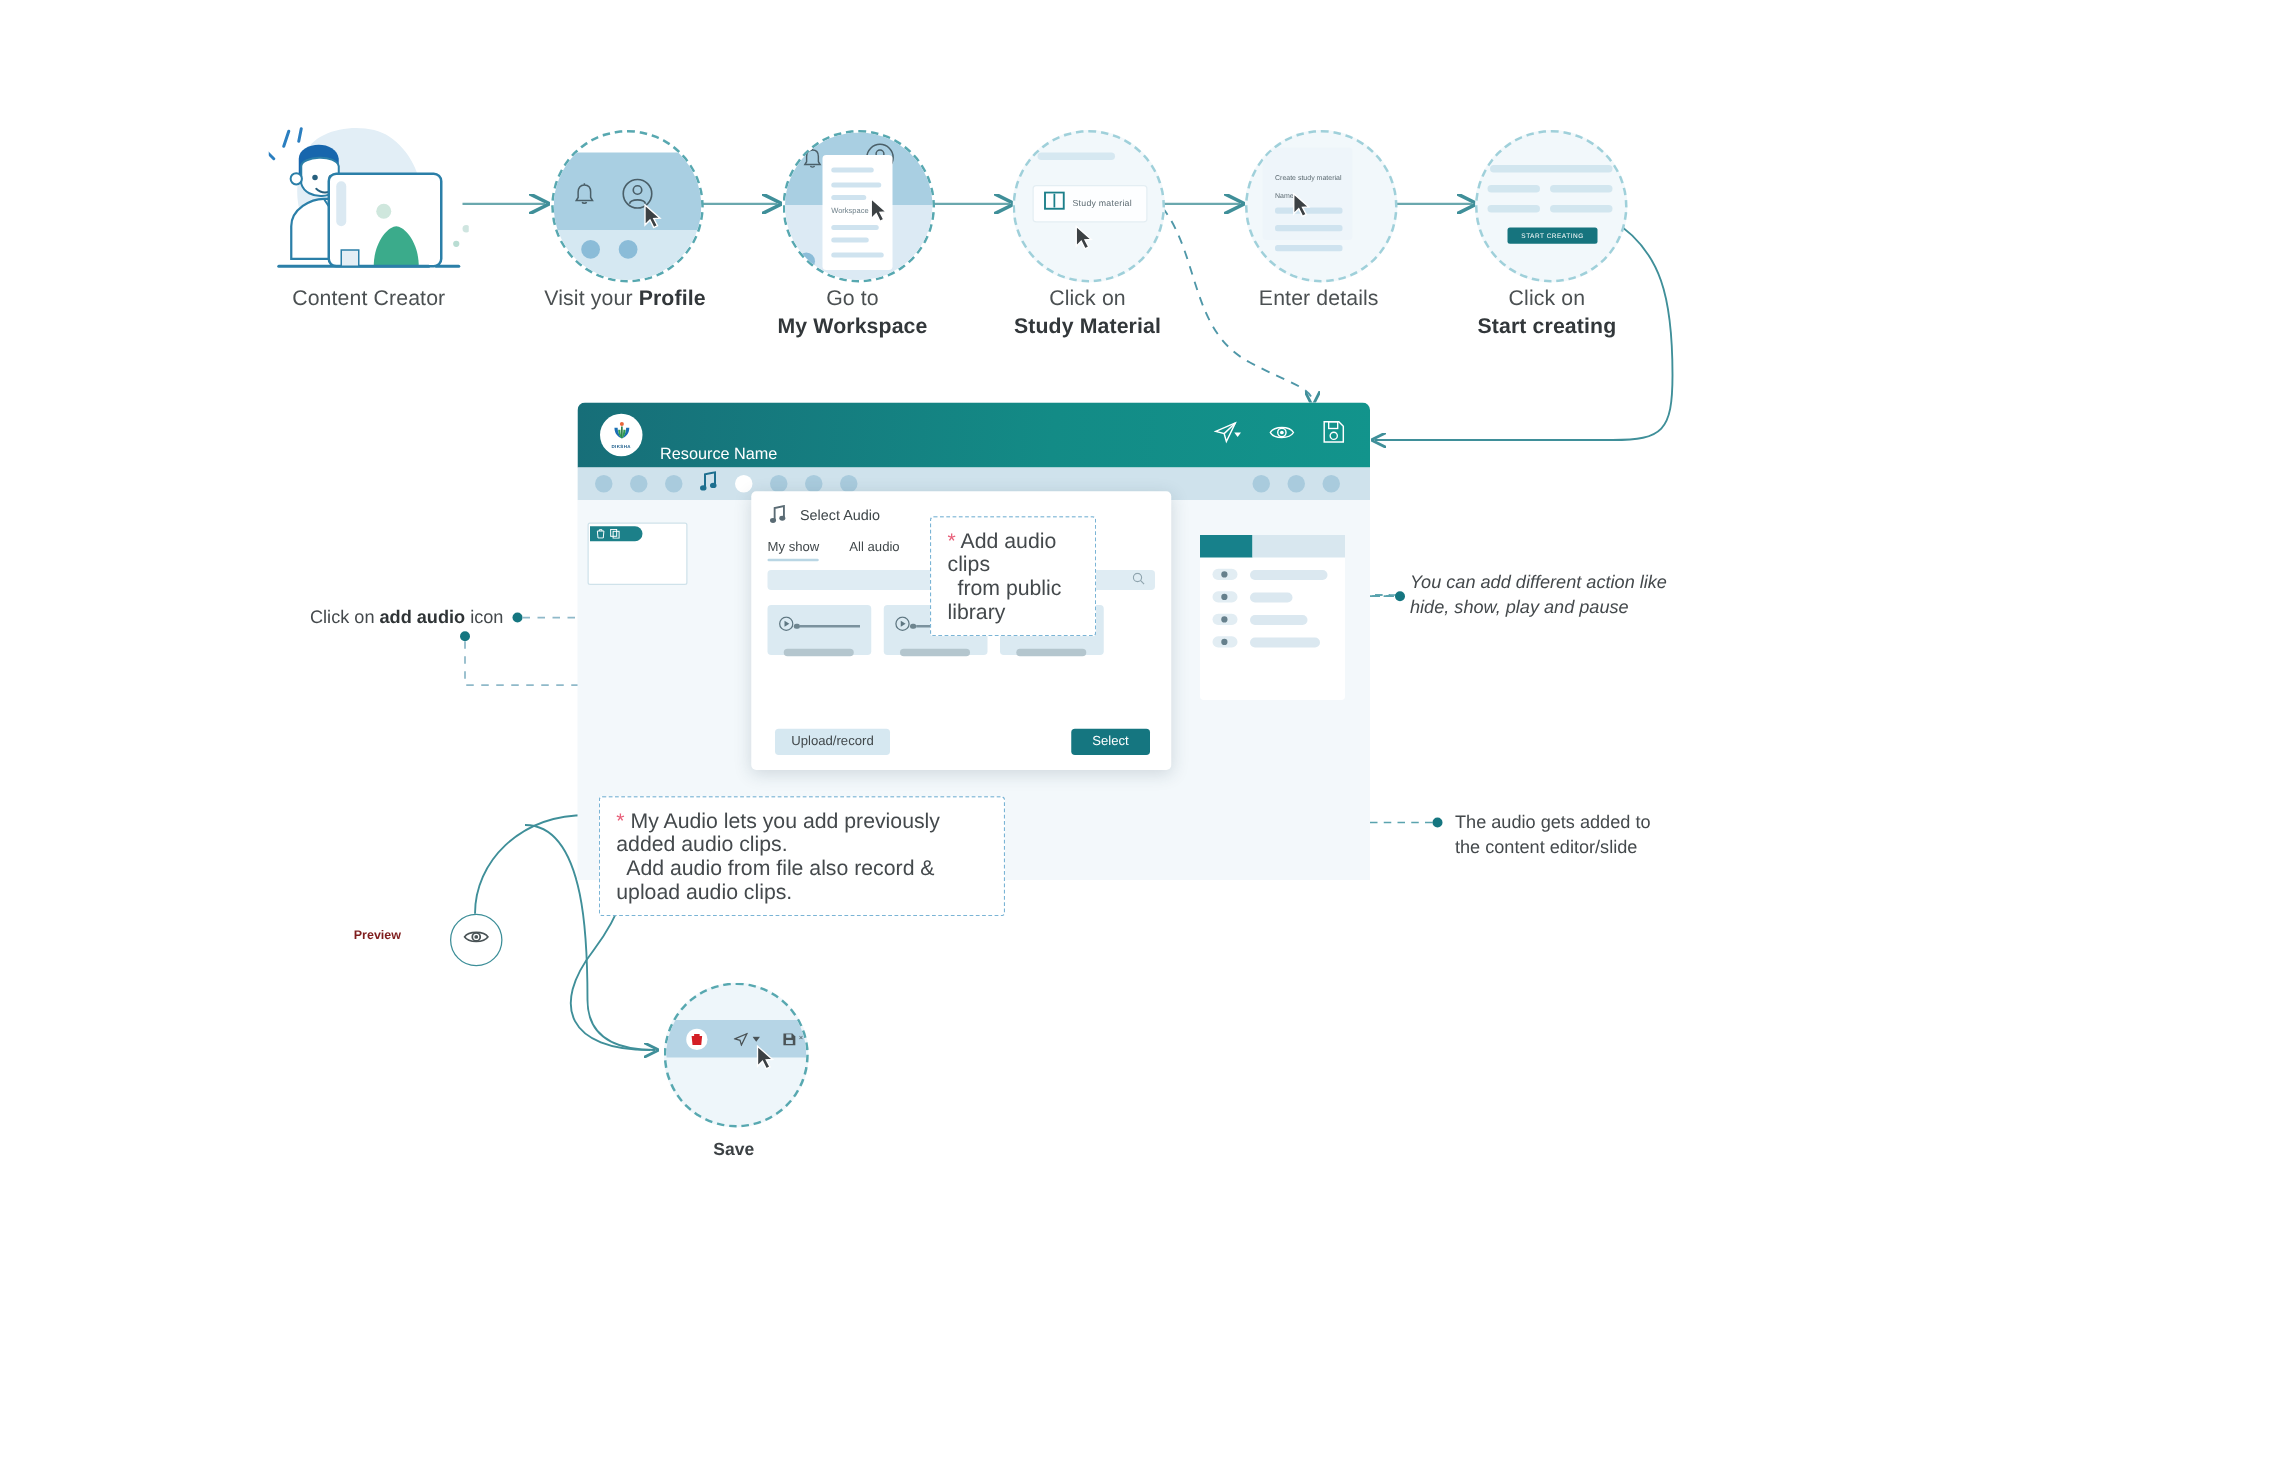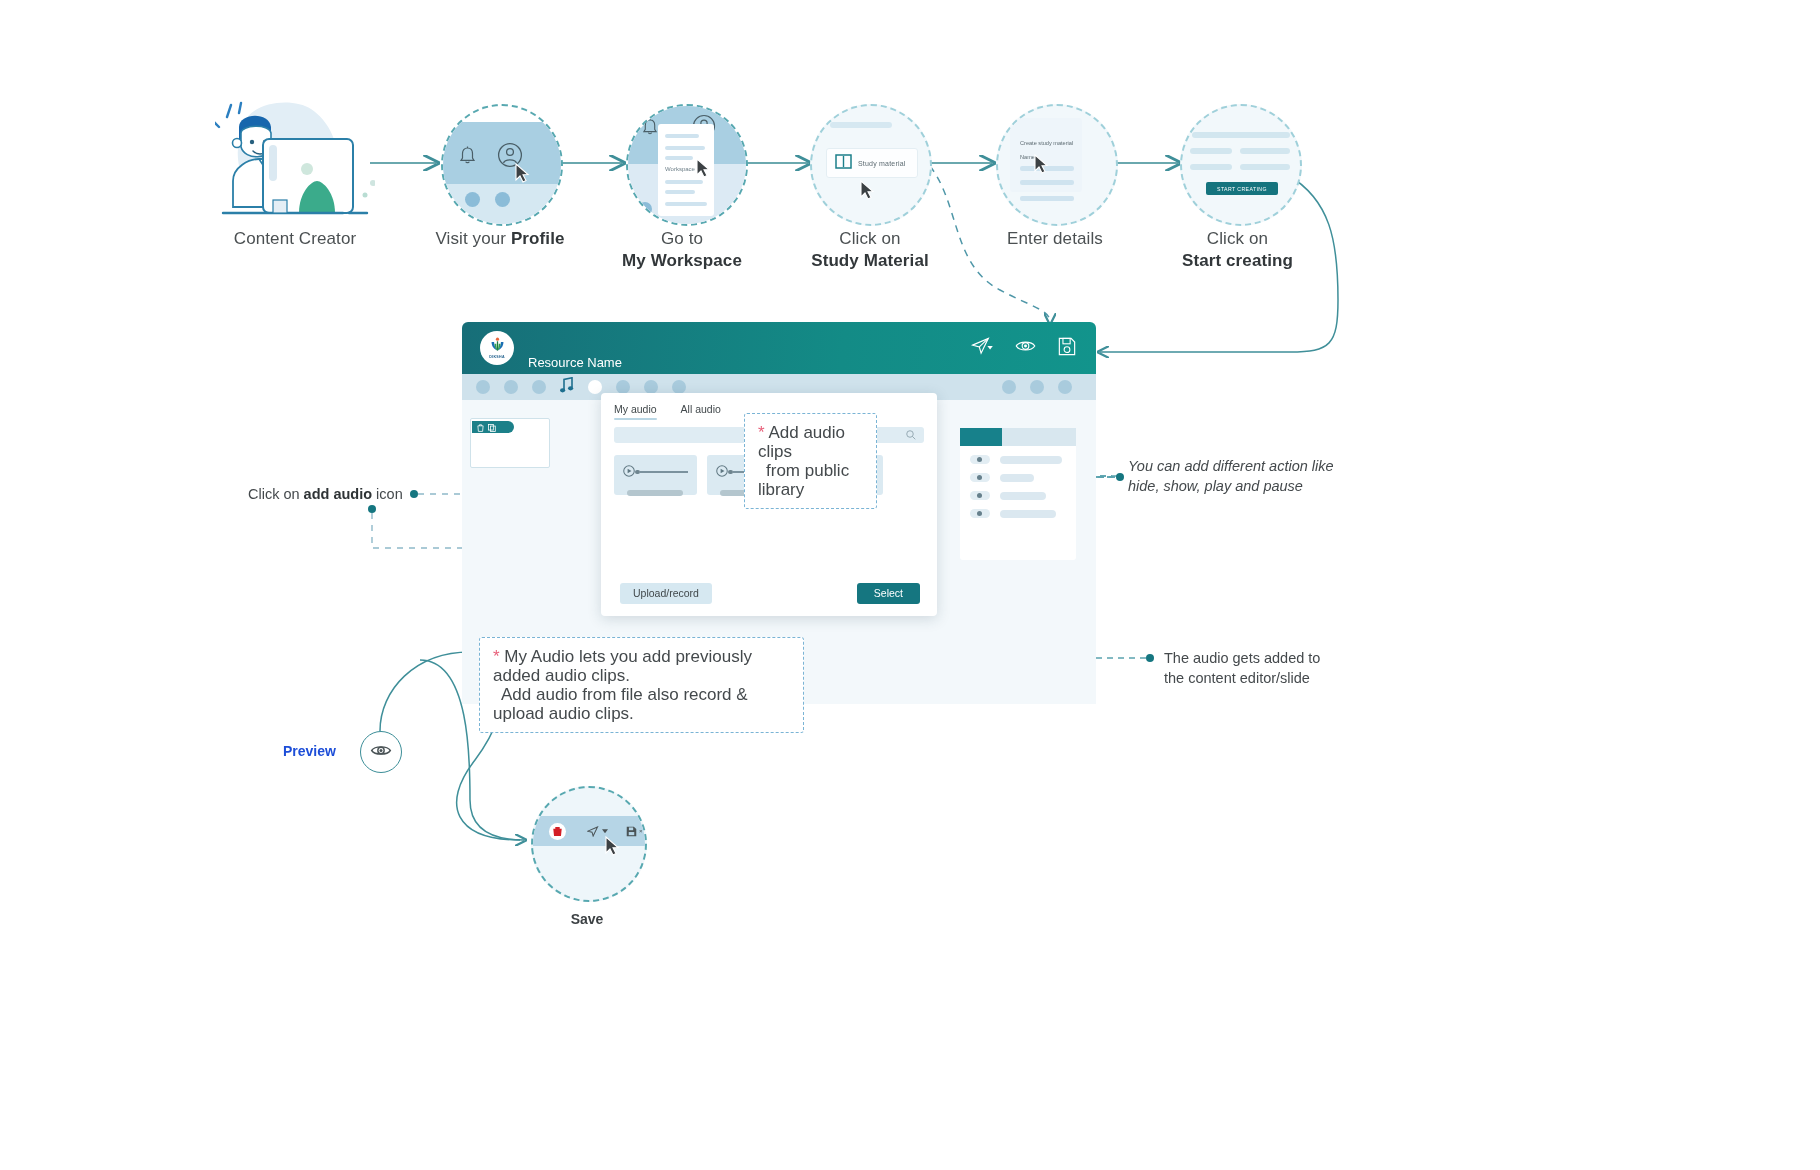--- a/index.html
+++ b/index.html
@@ -112,21 +112,21 @@
   
   .callout{position:absolute;border:1.4px dashed #7ab4d5;border-radius:3px;background:#ffffff;
            padding:9px 13px;box-sizing:border-box;font-size:17px;line-height:19px;color:#44494c;}
   .callout .star{color:#e8607a;}
   .note{position:absolute;font-size:14.5px;line-height:20px;color:#44494c;}
   .note b{font-weight:bold;color:#2f3436;}
 
   
   .prev-circle{position:absolute;left:360px;top:731px;width:40px;height:40px;border-radius:50%;
                border:1.6px solid #3c8e98;background:#fff;display:flex;align-items:center;justify-content:center;}
-  .prev-label{position:absolute;left:283px;top:743px;font-size:14px;font-weight:bold;color:#1d4ed8;}
+  .prev-label{position:absolute;left:283px;top:743px;font-size:10px;font-weight:bold;color:#7f1d1d;}
   .save-circle{position:absolute;left:531px;top:786px;width:112px;height:112px;border-radius:50%;
                border:2px dashed #57a8b0;background:#eef6fa;overflow:hidden;}
   .save-bar{position:absolute;left:0;top:28px;width:100%;height:30px;background:#b6d5e6;display:flex;align-items:center;}
   .save-label{position:absolute;left:531px;top:911px;width:112px;text-align:center;font-size:14px;font-weight:bold;color:#3c4144;}
   .badge-red{width:17px;height:17px;border-radius:50%;background:#fff;display:flex;align-items:center;justify-content:center;}
 </style>
 </head>
 <body>
 
 <svg class="layer">
@@ -438,23 +438,33 @@
         </div>
       <div class="rp-row">
           <div class="rp-pill"></div>
           <div class="rp-bar" style="width:56px;"></div>
         </div>
     </div>
   </div>
 </div>
 
 <div id="dlg">
+  <div class="dlg-title">
+    <span>
+      <svg width="13" height="15" viewBox="0 0 14 16">
+          <path d="M4,13 L4,2.5 L12,0.8 L12,10.5" fill="none" stroke="#5a6b74" stroke-width="1.6"></path>
+          <ellipse cx="2.6" cy="13.3" rx="2.6" ry="2.1" fill="#5a6b74"></ellipse>
+          <ellipse cx="10.6" cy="11.3" rx="2.6" ry="2.1" fill="#5a6b74"></ellipse>
+        </svg>
+    </span>
+    <span>Select Audio</span>
+  </div>
 
   <div class="dlg-tabs">
-    <div class="dtab active">My audio</div>
+    <div class="dtab active">My show</div>
     <div class="dtab">All audio</div>
   </div>
 
   <div class="dlg-search">
     <span class="mag">
       <svg width="10" height="10" viewBox="0 0 11 11">
           <circle cx="4.4" cy="4.4" r="3.6" fill="none" stroke="#8fa4ae" stroke-width="1"></circle>
           <line x1="7" y1="7" x2="10.2" y2="10.2" stroke="#8fa4ae" stroke-width="1"></line>
         </svg>
     </span>

